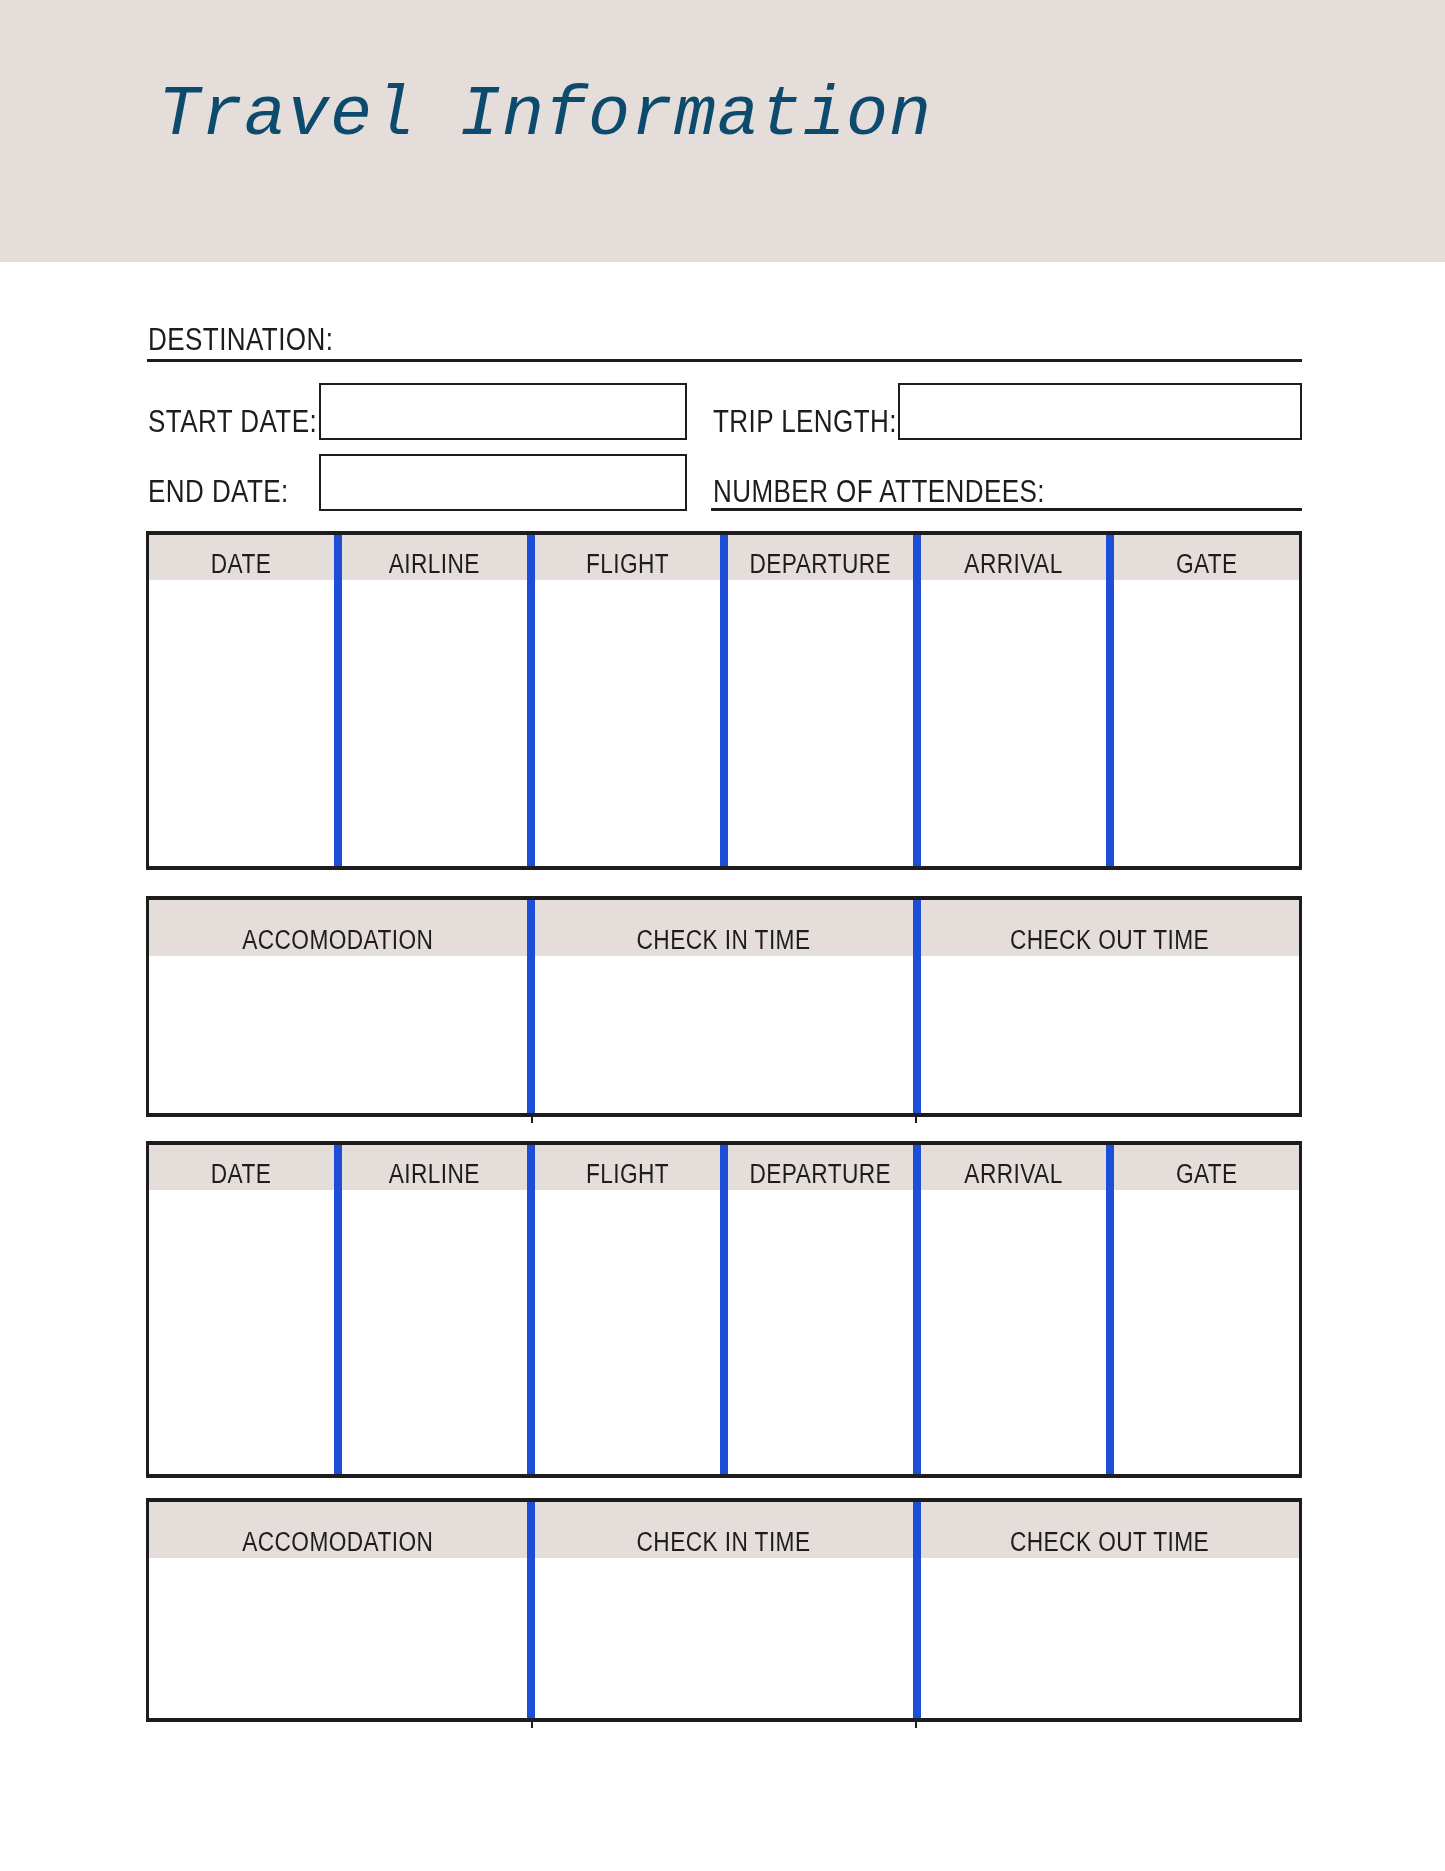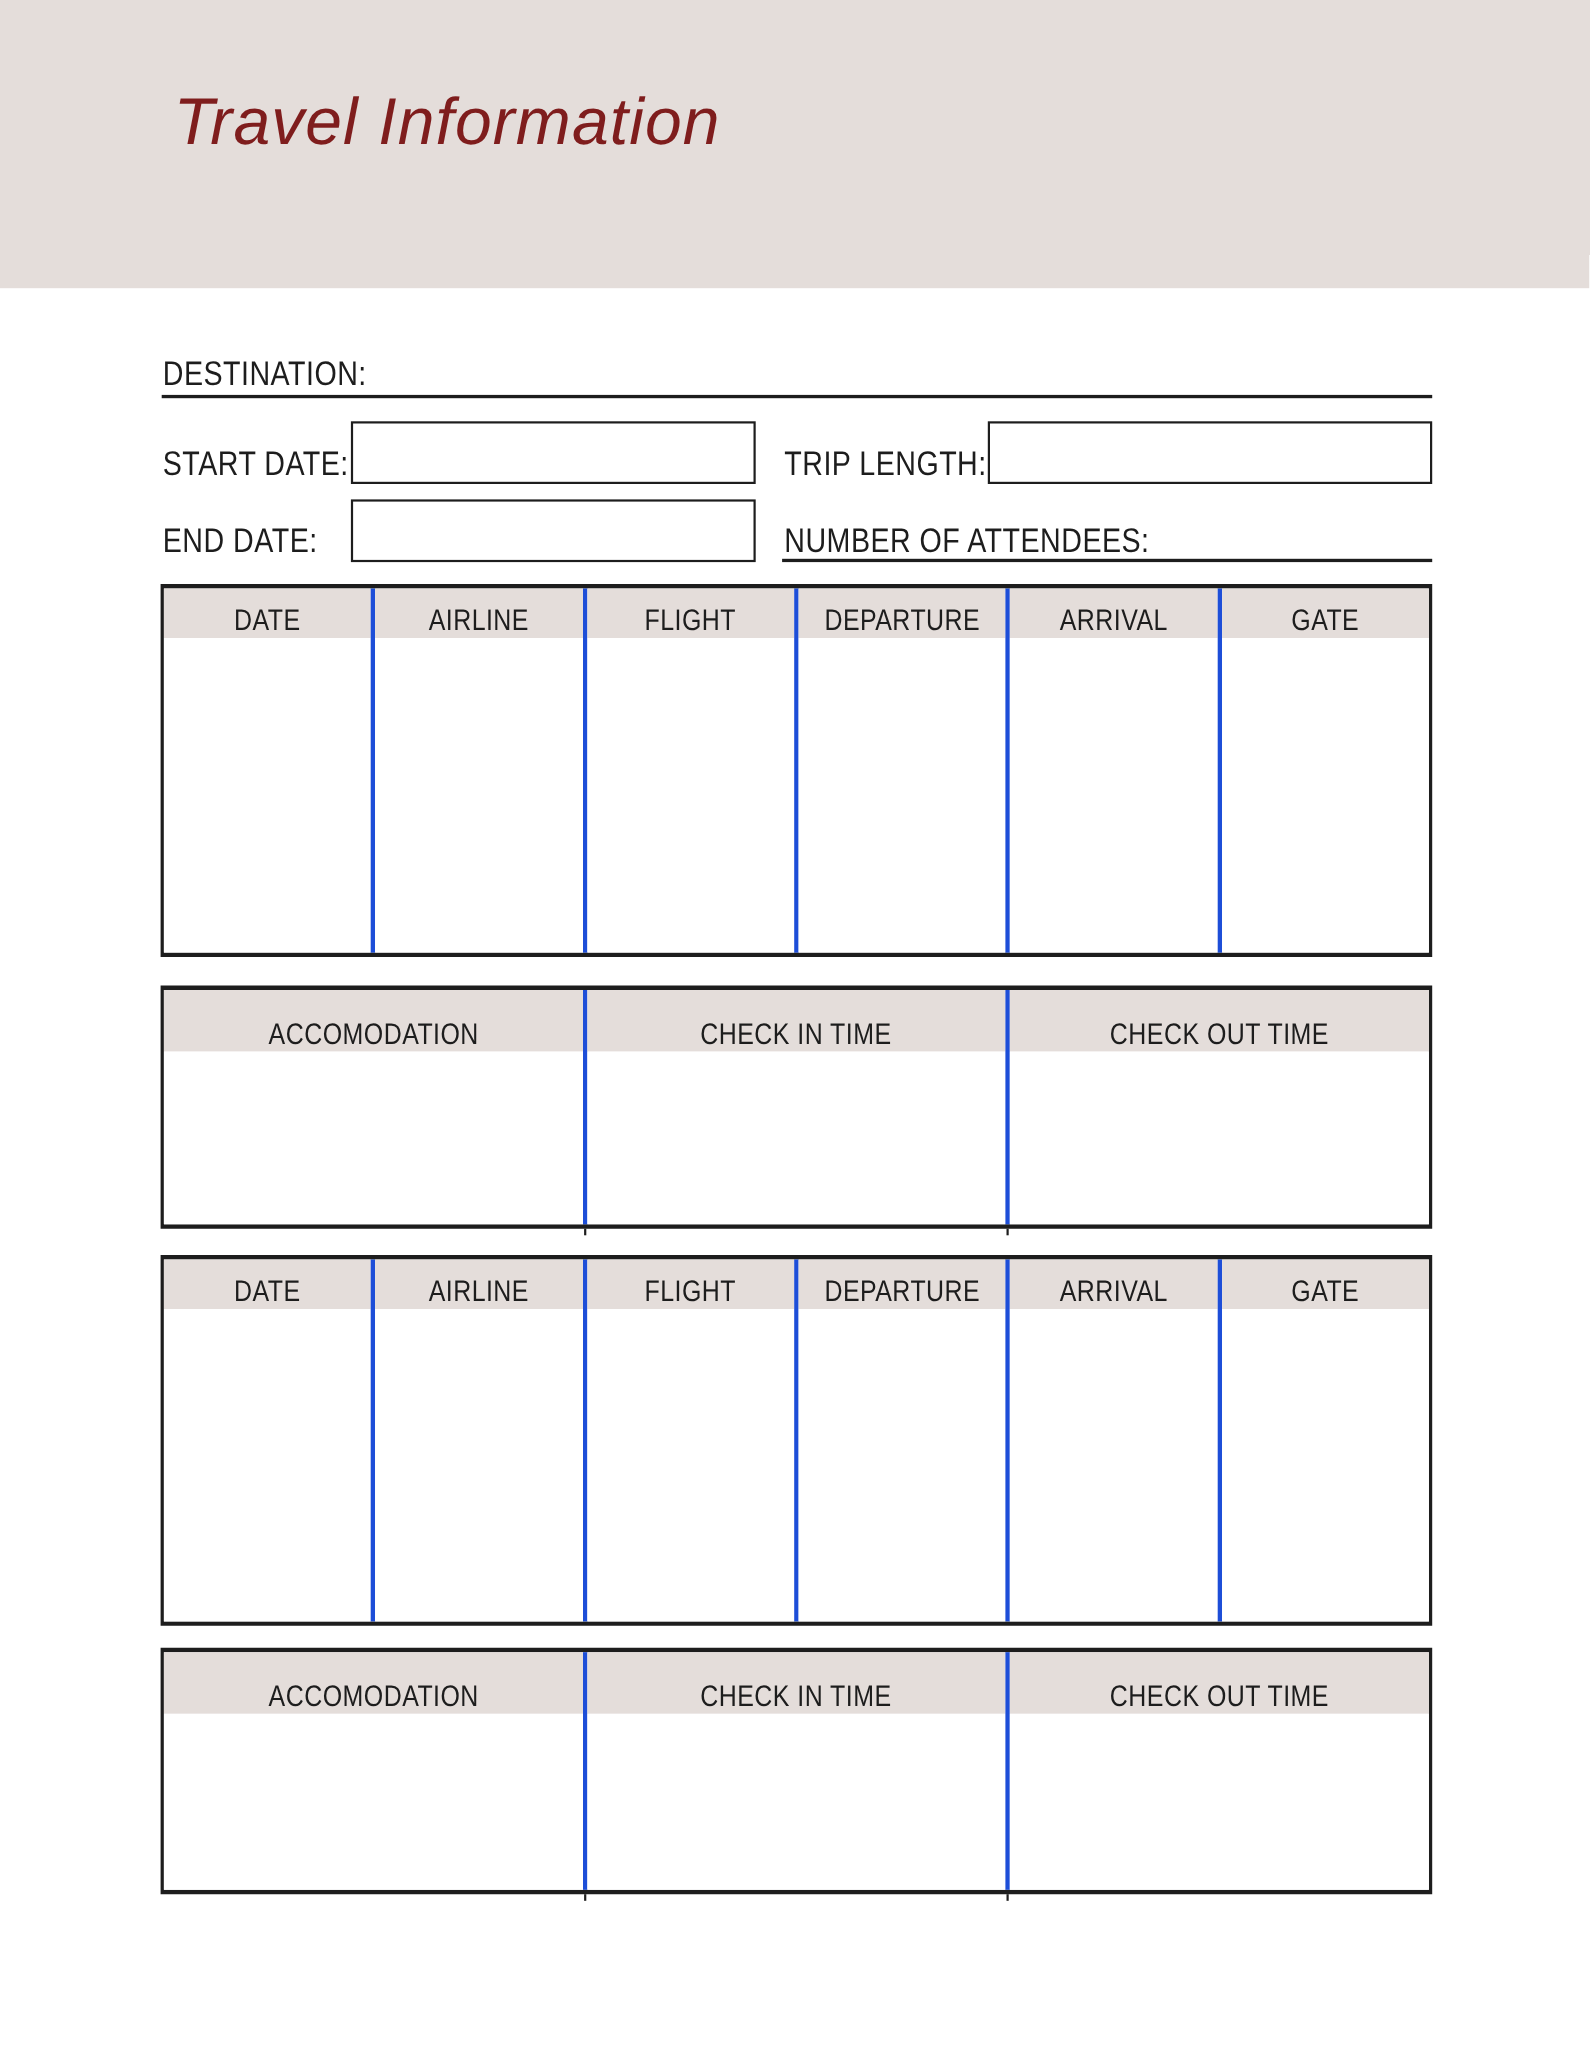--- a/index.html
+++ b/index.html
@@ -7,22 +7,22 @@
     width:1445px;height:1871px;
     background:#ffffff;
     font-family:"Liberation Sans", sans-serif;
   }
   .page{position:relative;width:1445px;height:1871px;background:#ffffff;overflow:hidden;}
 
   
   .banner{position:absolute;left:0;top:0;width:1445px;height:262px;background:#E4DDDA;}
   .title{
     position:absolute;left:158px;top:76px;margin:0;
-    font-family:Liberation Sans, sans-serif;font-style:italic;font-weight:400;
-    font-size:60px;color:#7f1d1d;letter-spacing:1px;white-space:nowrap;
+    font-family:Liberation Mono, monospace;font-style:italic;font-weight:400;
+    font-size:70px;color:#0c4a6e;letter-spacing:1px;white-space:nowrap;
   }
 
   
   .lbl{
     position:absolute;font-size:31px;line-height:1;color:#1D1D1D;
     transform:scaleX(0.84);transform-origin:left top;
     white-space:nowrap;letter-spacing:0.5px;
   }
 
   
@@ -31,21 +31,21 @@
   
   .field{position:absolute;background:#ffffff;border:2px solid #1D1D1D;box-sizing:border-box;}
 
   
   .tbl{
     position:absolute;left:146px;width:1156px;display:flex;
     border:3px solid #1D1D1D;border-top-width:4px;border-bottom-width:4px;
     box-sizing:border-box;background:#ffffff;
   }
   .col{flex:1 1 0;display:flex;flex-direction:column;min-width:0;}
-  .col + .col{border-left:4px solid #1d4ed8;}
+  .col + .col{border-left:8px solid #1d4ed8;}
   .hd{
     height:45px;background:#E4DDDA;
     display:flex;align-items:flex-end;justify-content:center;
   }
   .accom .hd{height:56px;}
   .hd span{
     font-size:27px;color:#1D1D1D;white-space:nowrap;letter-spacing:0.5px;
     display:inline-block;transform:scaleX(0.84);transform-origin:center center;
   }
   .bd{flex:1 1 auto;background:#ffffff;}

